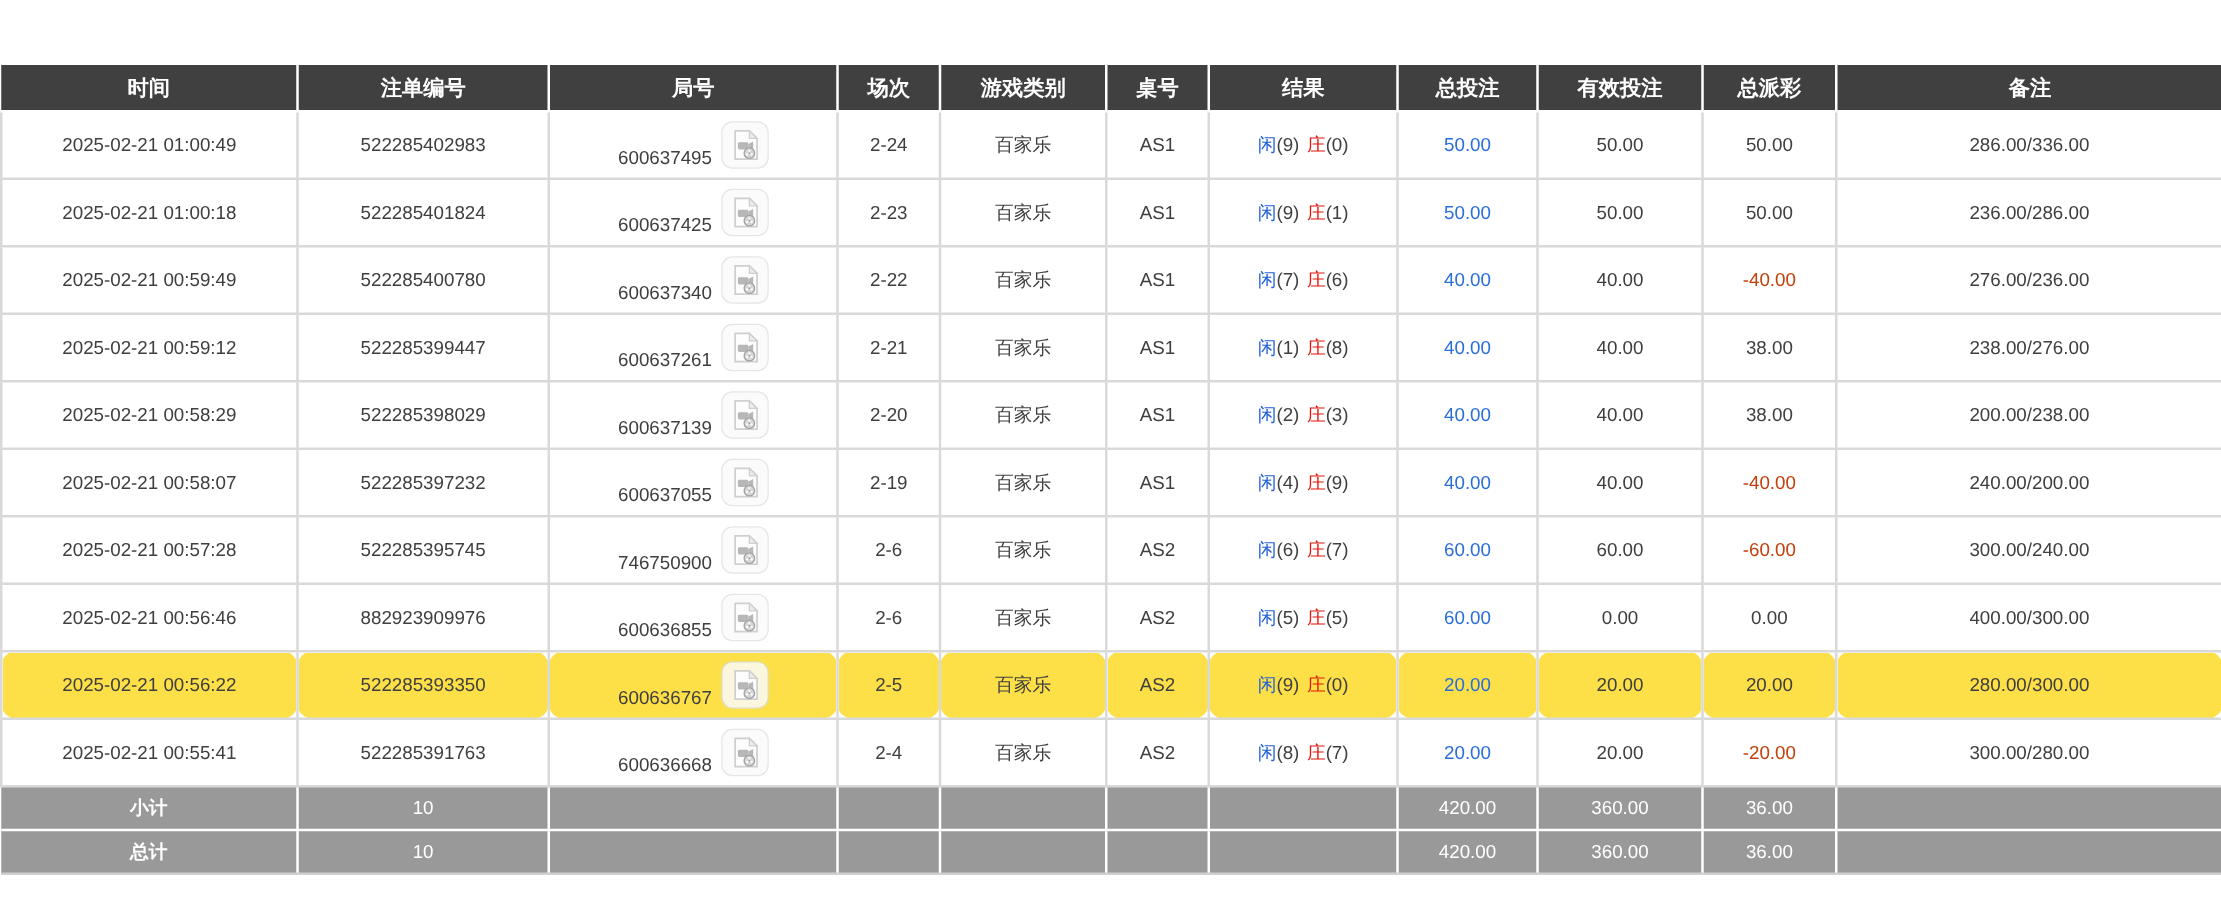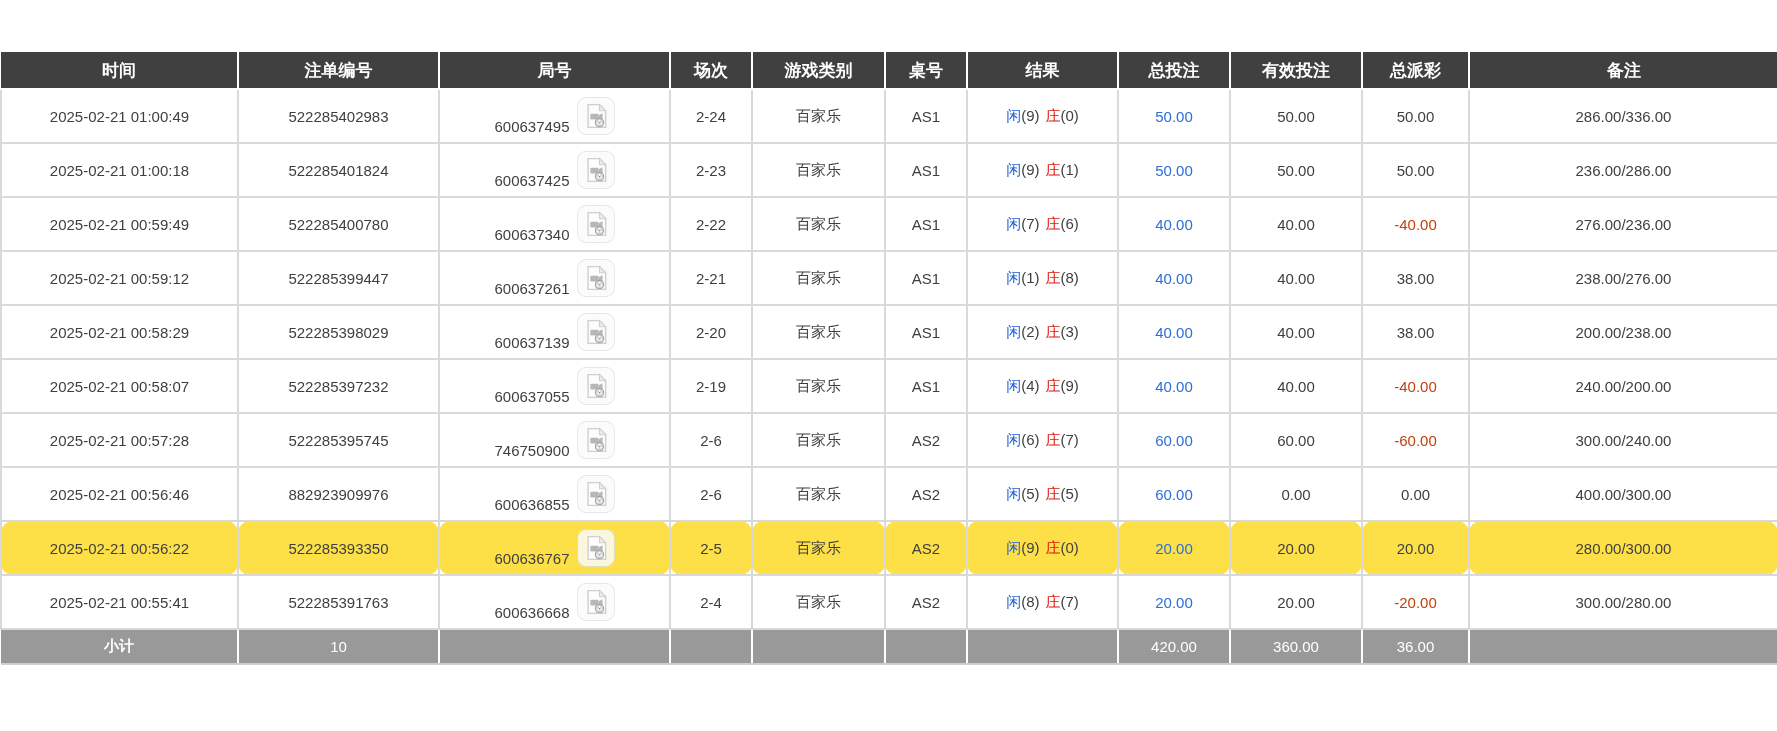--- a/index.html
+++ b/index.html
@@ -409,15 +409,28 @@
         <td></td>
         <td></td>
         <td></td>
         <td></td>
         <td></td>
         <td>420.00</td>
         <td>360.00</td>
         <td>36.00</td>
         <td></td>
       </tr>
+      <tr>
+        <td class="sum-label">总计</td>
+        <td>10</td>
+        <td></td>
+        <td></td>
+        <td></td>
+        <td></td>
+        <td></td>
+        <td>420.00</td>
+        <td>360.00</td>
+        <td>36.00</td>
+        <td></td>
+      </tr>
     </tfoot>
   </table>
 </div>
 
 </body></html>

